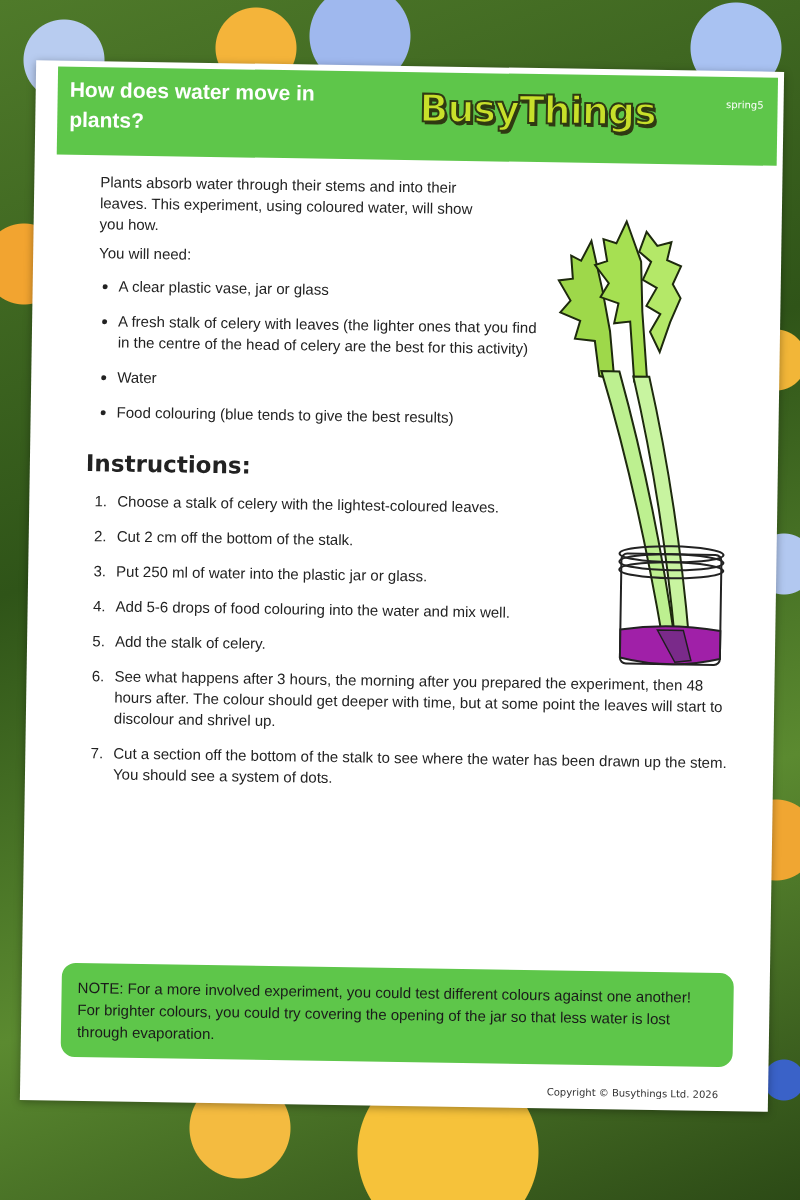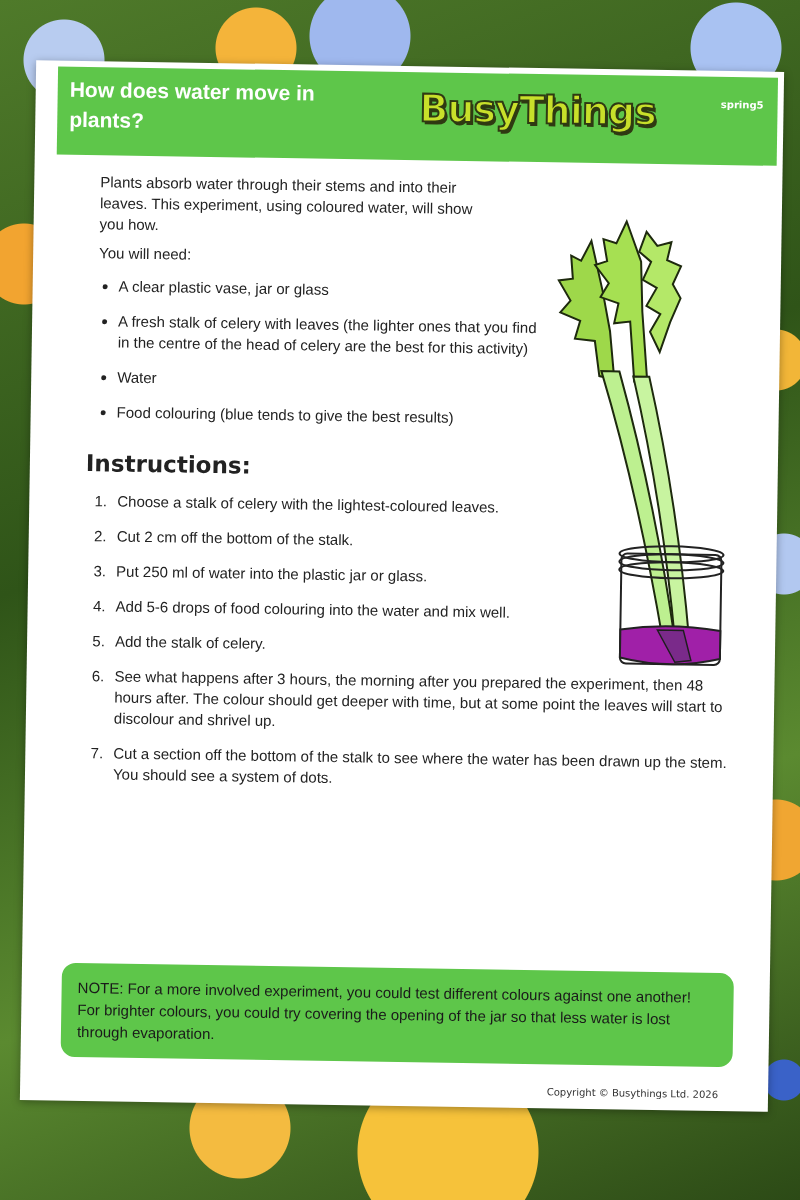--- a/index.html
+++ b/index.html
@@ -38,21 +38,21 @@
   }
   .logo {
     position: absolute; left: 362px; top: 14px;
     font-family: "DejaVu Sans", sans-serif; font-weight: bold; font-size: 38px;
     color: #c8e02a; letter-spacing: -1px;
     -webkit-text-stroke: 2px #2f3a12;
     text-shadow: 2px 3px 0 #2f3a12;
   }
   .code {
     position: absolute; right: 14px; top: 22px;
-    color: #ffffff; font-size: 10px; font-weight: bold;
+    color: #ffffff; font-size: 10px; font-weight: normal;
   }
   .content {
     position: absolute; left: 56px; top: 110px; width: 660px;
     color: #222; font-size: 15px; font-family: "Liberation Sans", sans-serif;
   }
   .intro { width: 400px; line-height: 21px; margin: 0 0 10px 10px; }
   .need { margin: 0 0 14px 10px; }
   ul.needs { margin: 0; padding-left: 30px; width: 430px; }
   ul.needs li { margin-bottom: 14px; line-height: 21px; }
   .instr-head {

